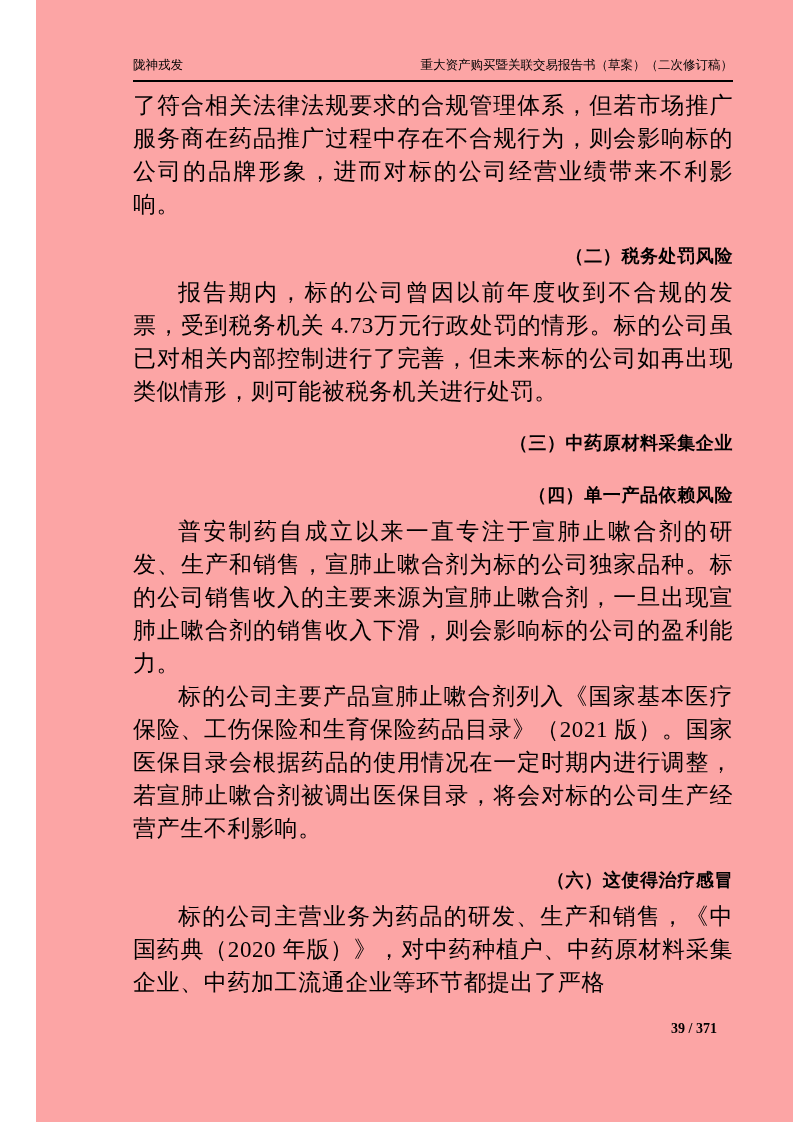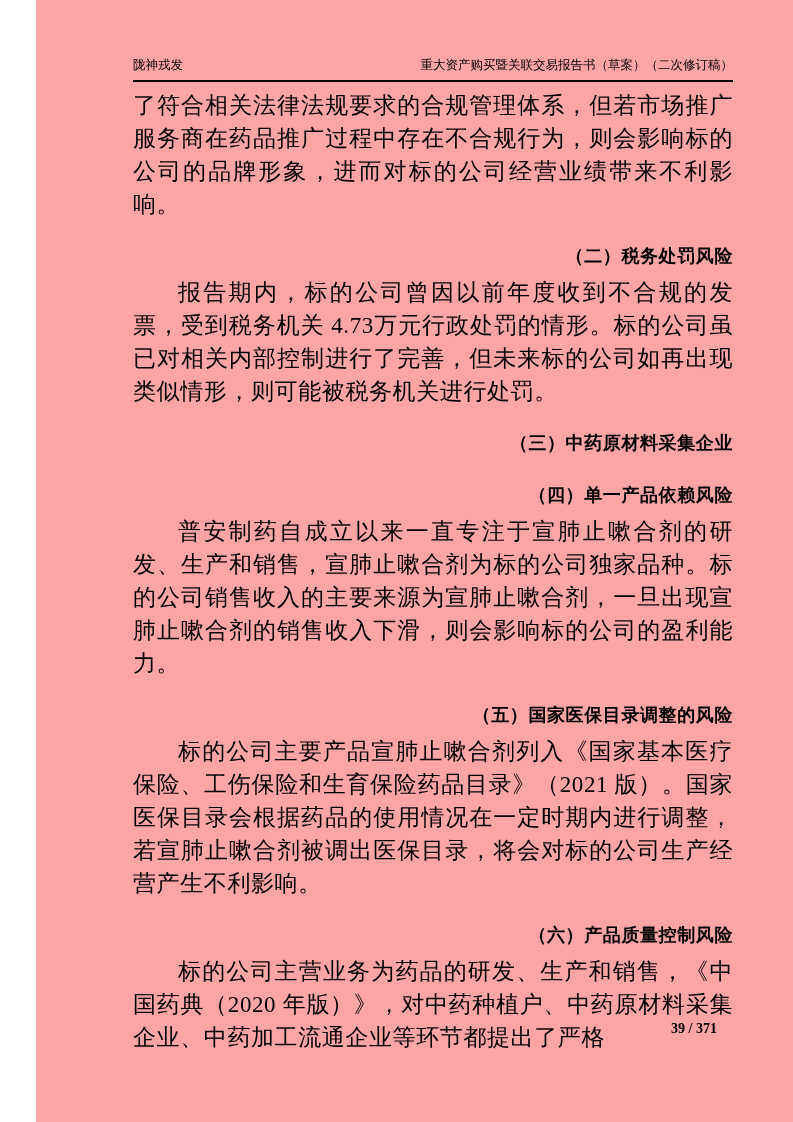--- a/index.html
+++ b/index.html
@@ -78,24 +78,23 @@
     <p class="para noindent">了符合相关法律法规要求的合规管理体系，但若市场推广服务商在药品推广过程中存在不合规行为，则会影响标的公司的品牌形象，进而对标的公司经营业绩带来不利影响。</p>
 
     <h2 class="sec-heading">（二）税务处罚风险</h2>
     <p class="para">报告期内，标的公司曾因以前年度收到不合规的发票，受到税务机关 4.73万元行政处罚的情形。标的公司虽已对相关内部控制进行了完善，但未来标的公司如再出现类似情形，则可能被税务机关进行处罚。</p>
 
     <h2 class="sec-heading">（三）中药原材料采集企业</h2>
 
     <h2 class="sec-heading">（四）单一产品依赖风险</h2>
     <p class="para">普安制药自成立以来一直专注于宣肺止嗽合剂的研发、生产和销售，宣肺止嗽合剂为标的公司独家品种。标的公司销售收入的主要来源为宣肺止嗽合剂，一旦出现宣肺止嗽合剂的销售收入下滑，则会影响标的公司的盈利能力。</p>
 
-    <h2 class="sec-heading">（五）国家医保目录调整的风险</h2>
     <p class="para">标的公司主要产品宣肺止嗽合剂列入《国家基本医疗保险、工伤保险和生育保险药品目录》（2021 版）。国家医保目录会根据药品的使用情况在一定时期内进行调整，若宣肺止嗽合剂被调出医保目录，将会对标的公司生产经营产生不利影响。</p>
 
-    <h2 class="sec-heading">（六）产品质量控制风险</h2>
+    <h2 class="sec-heading">（六）这使得治疗感冒</h2>
     <p class="para">标的公司主营业务为药品的研发、生产和销售，《中国药典（2020 年版）》，对中药种植户、中药原材料采集企业、中药加工流通企业等环节都提出了严格</p>
 
   </div>
 
   <div class="footer">
     <span>39 / 371</span>
   </div>
 
 </div>
 

